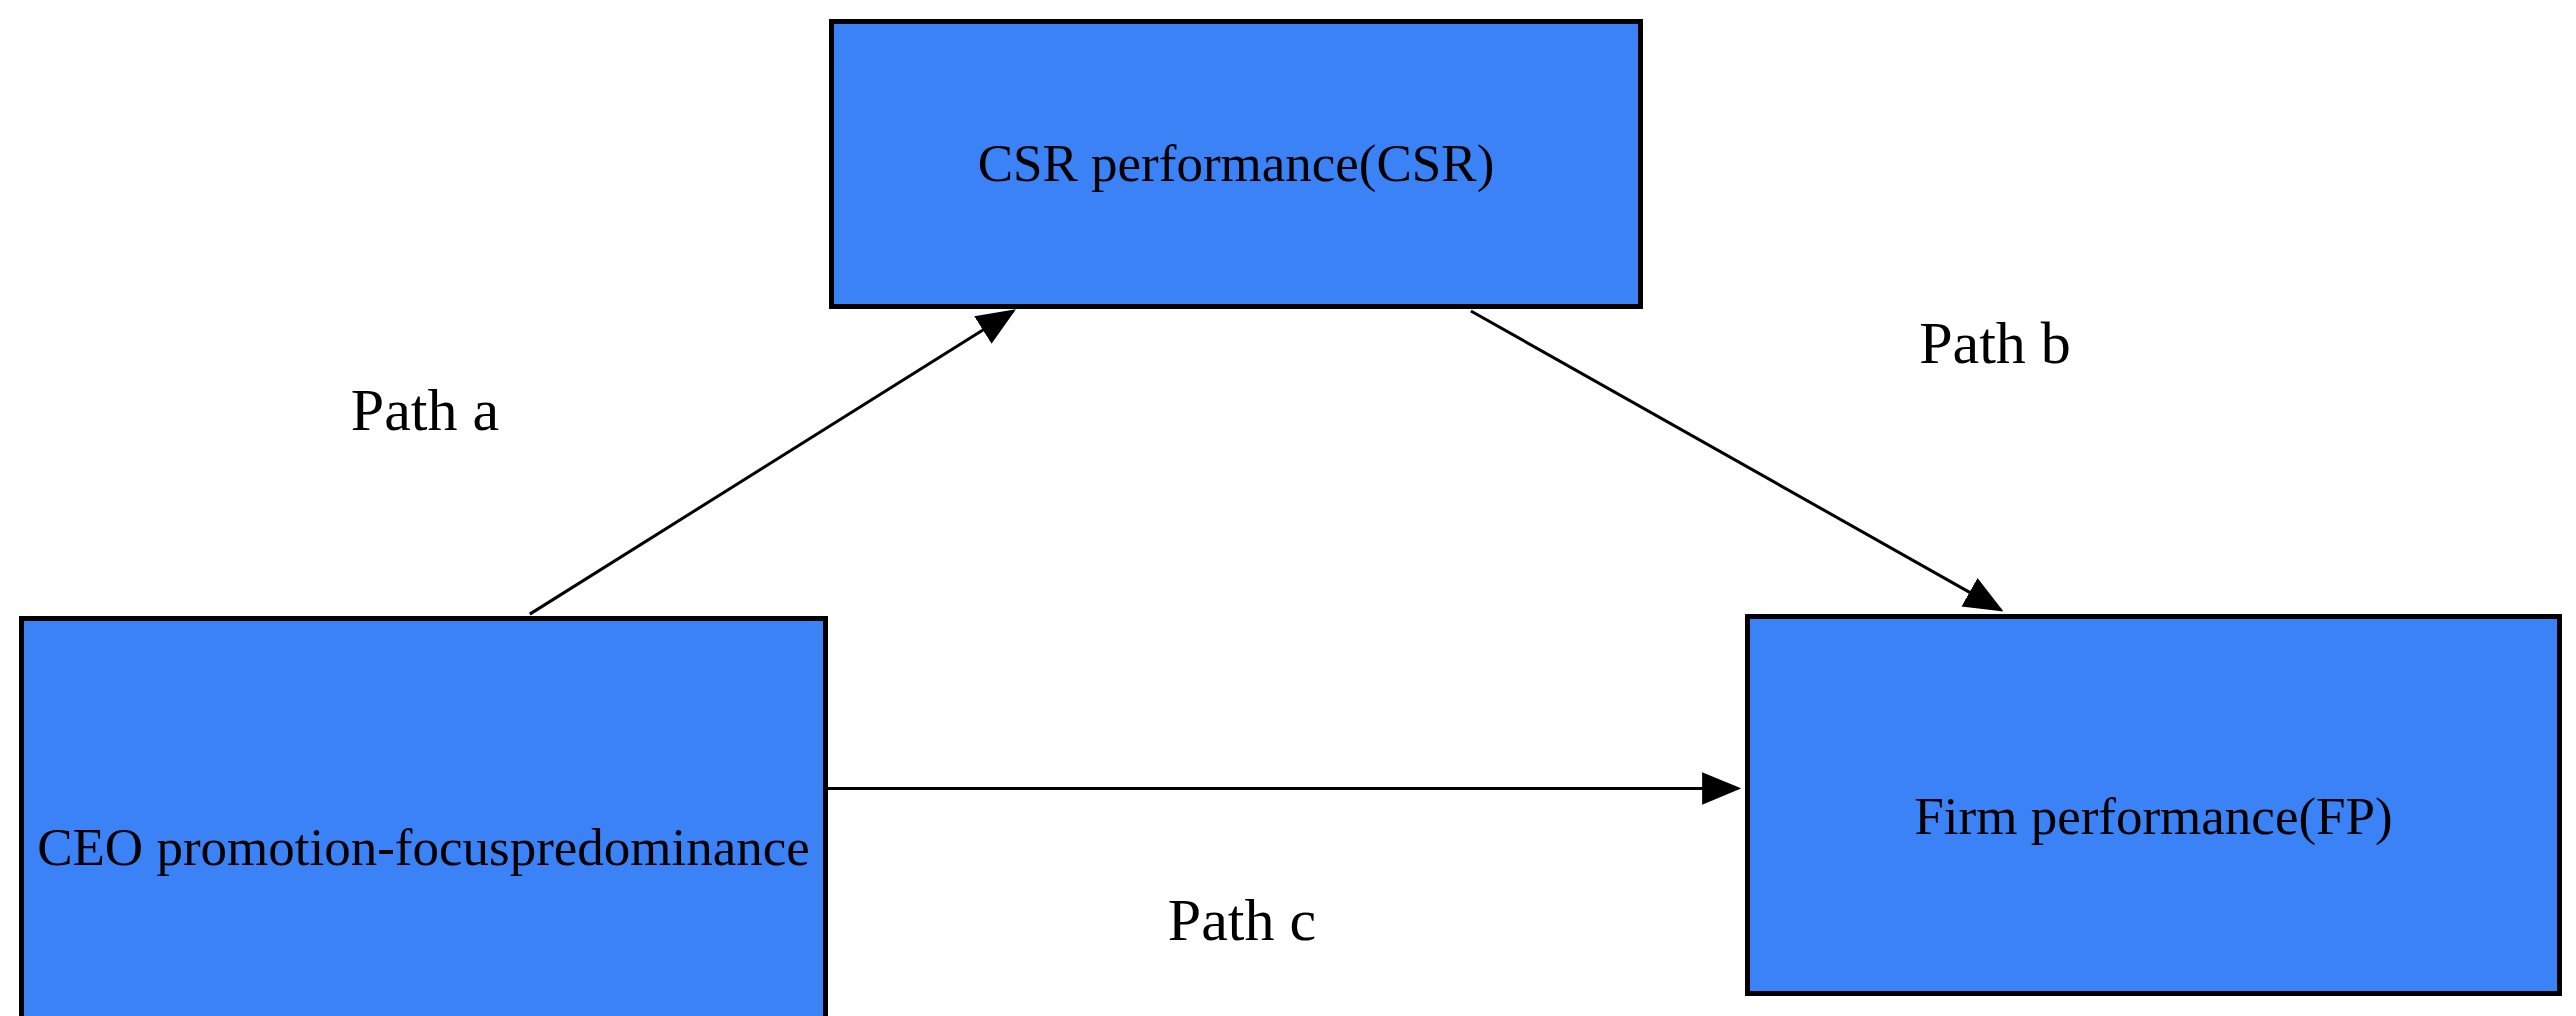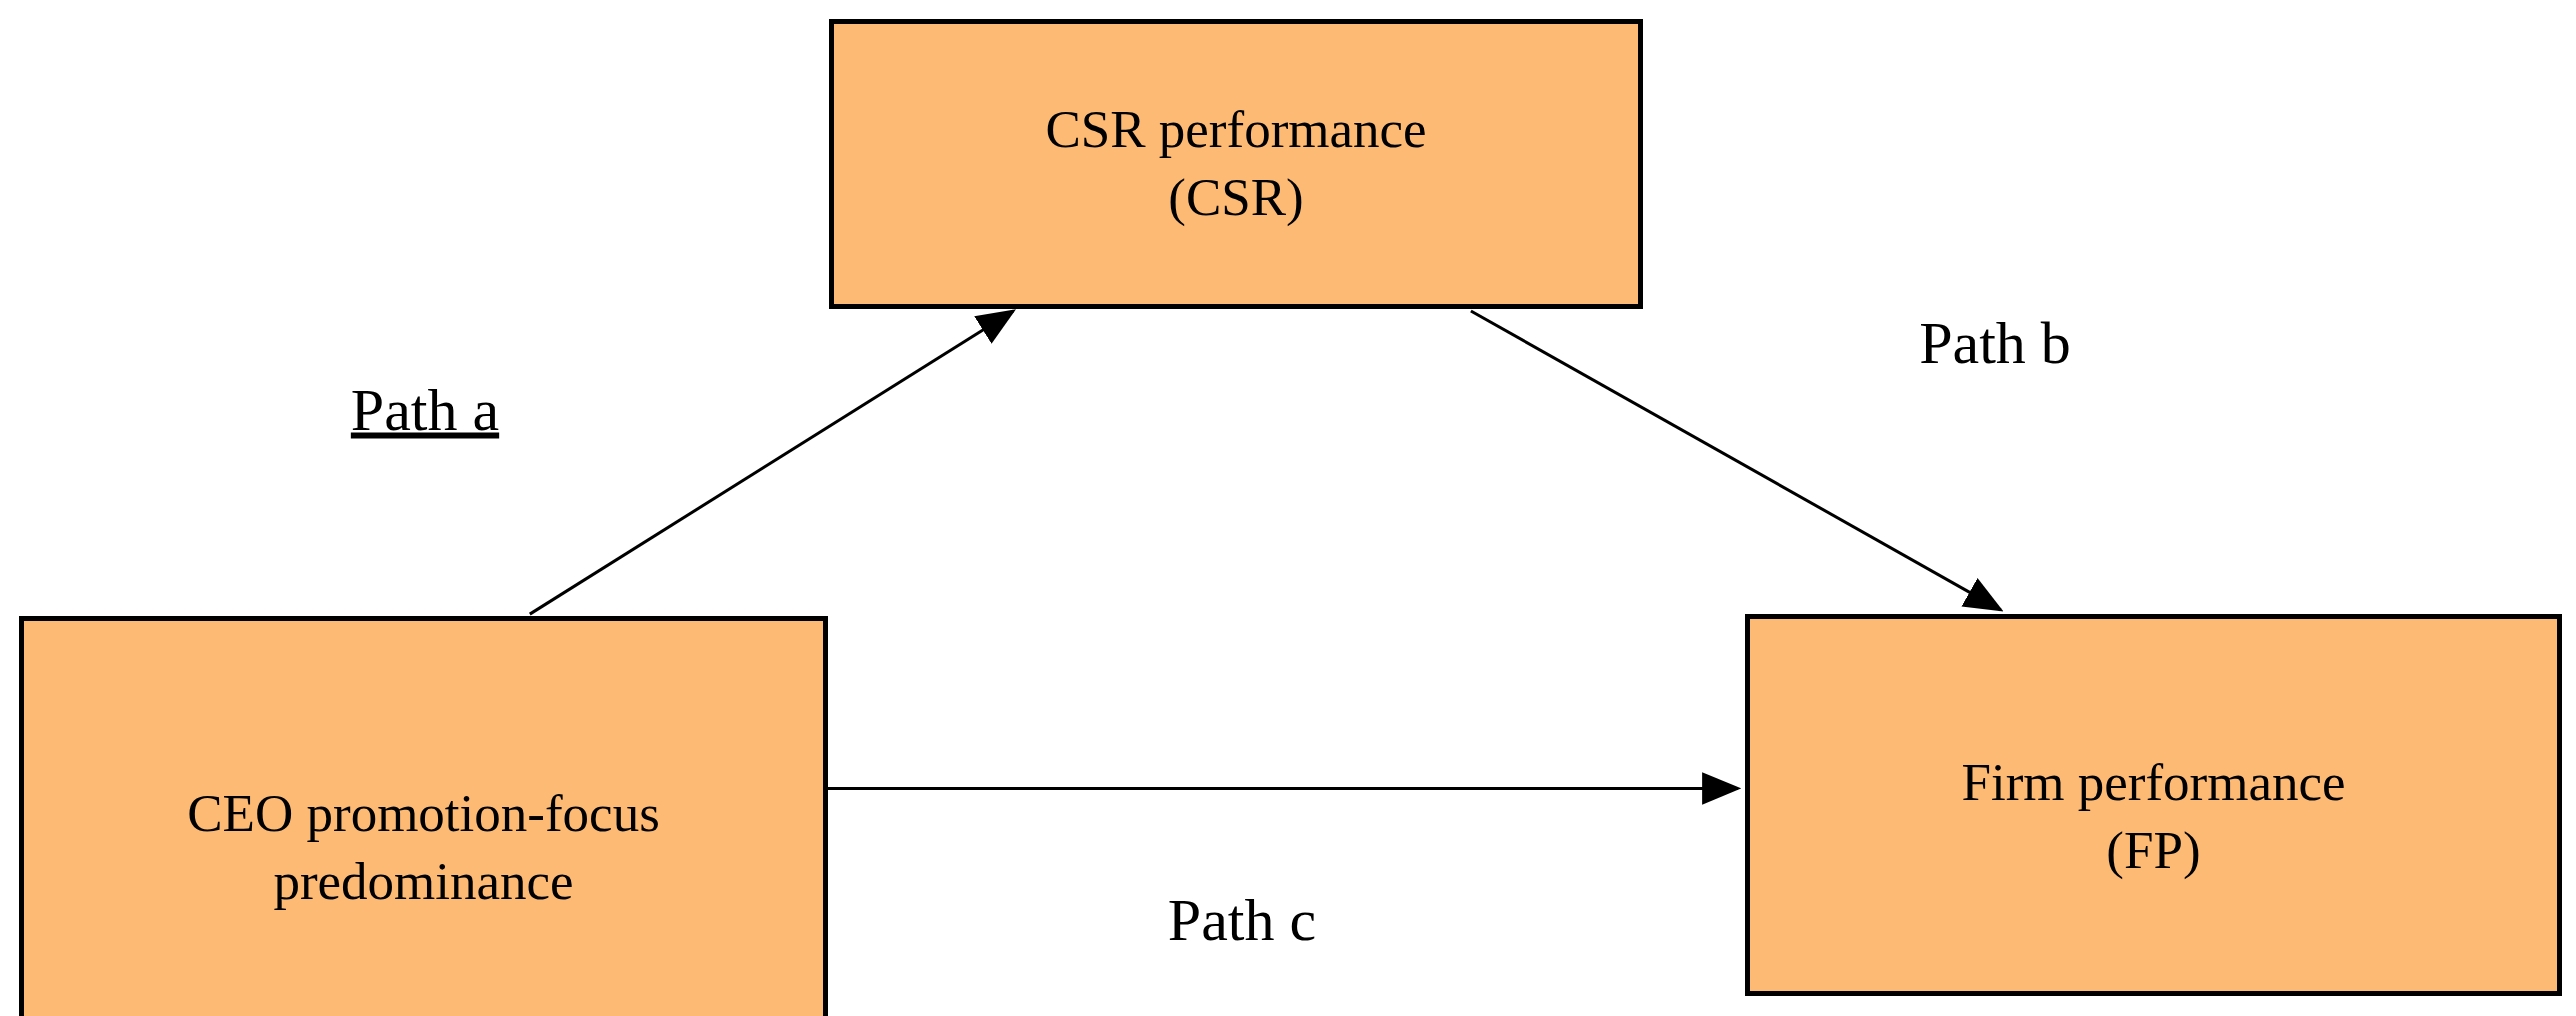--- a/index.html
+++ b/index.html
@@ -19,41 +19,40 @@
   .arrow-layer {
     position: absolute;
     left: 0;
     top: 0;
     width: 2576px;
     height: 1017px;
   }
   .node {
     position: absolute;
     border: 5.2px solid #000000;
-    background: #fdba74;
+    background: #3b82f6;
     box-sizing: border-box;
     display: flex;
-    flex-direction: column;
     align-items: center;
     justify-content: center;
     text-align: left;
     font-size: 53px;
     line-height: 1.28;
   }
   .node span { display: block; }
   .node-csr    { left: 829px;  top: 19px;  width: 814px; height: 290px; }
   .node-ceopfp { left: 19px;   top: 616px; width: 809px; height: 428px; padding-top: 36px; }
   .node-fp     { left: 1745px; top: 614px; width: 817px; height: 382px; padding-top: 24px; }
   .path-label {
     position: absolute;
     font-size: 60px;
     white-space: nowrap;
     transform: translate(-50%, -50%);
   }
-  .label-a { left: 425px;  top: 410px; text-decoration: underline; }
+  .label-a { left: 425px;  top: 410px; }
   .label-b { left: 1995px; top: 343px; }
   .label-c { left: 1242px; top: 884px; margin-top: 36px; }
 </style>
 </head>
 <body>
 
 <div class="canvas">
 
   <svg class="arrow-layer" viewBox="0 0 3000 1184" xmlns="http://www.w3.org/2000/svg">
     <defs>

